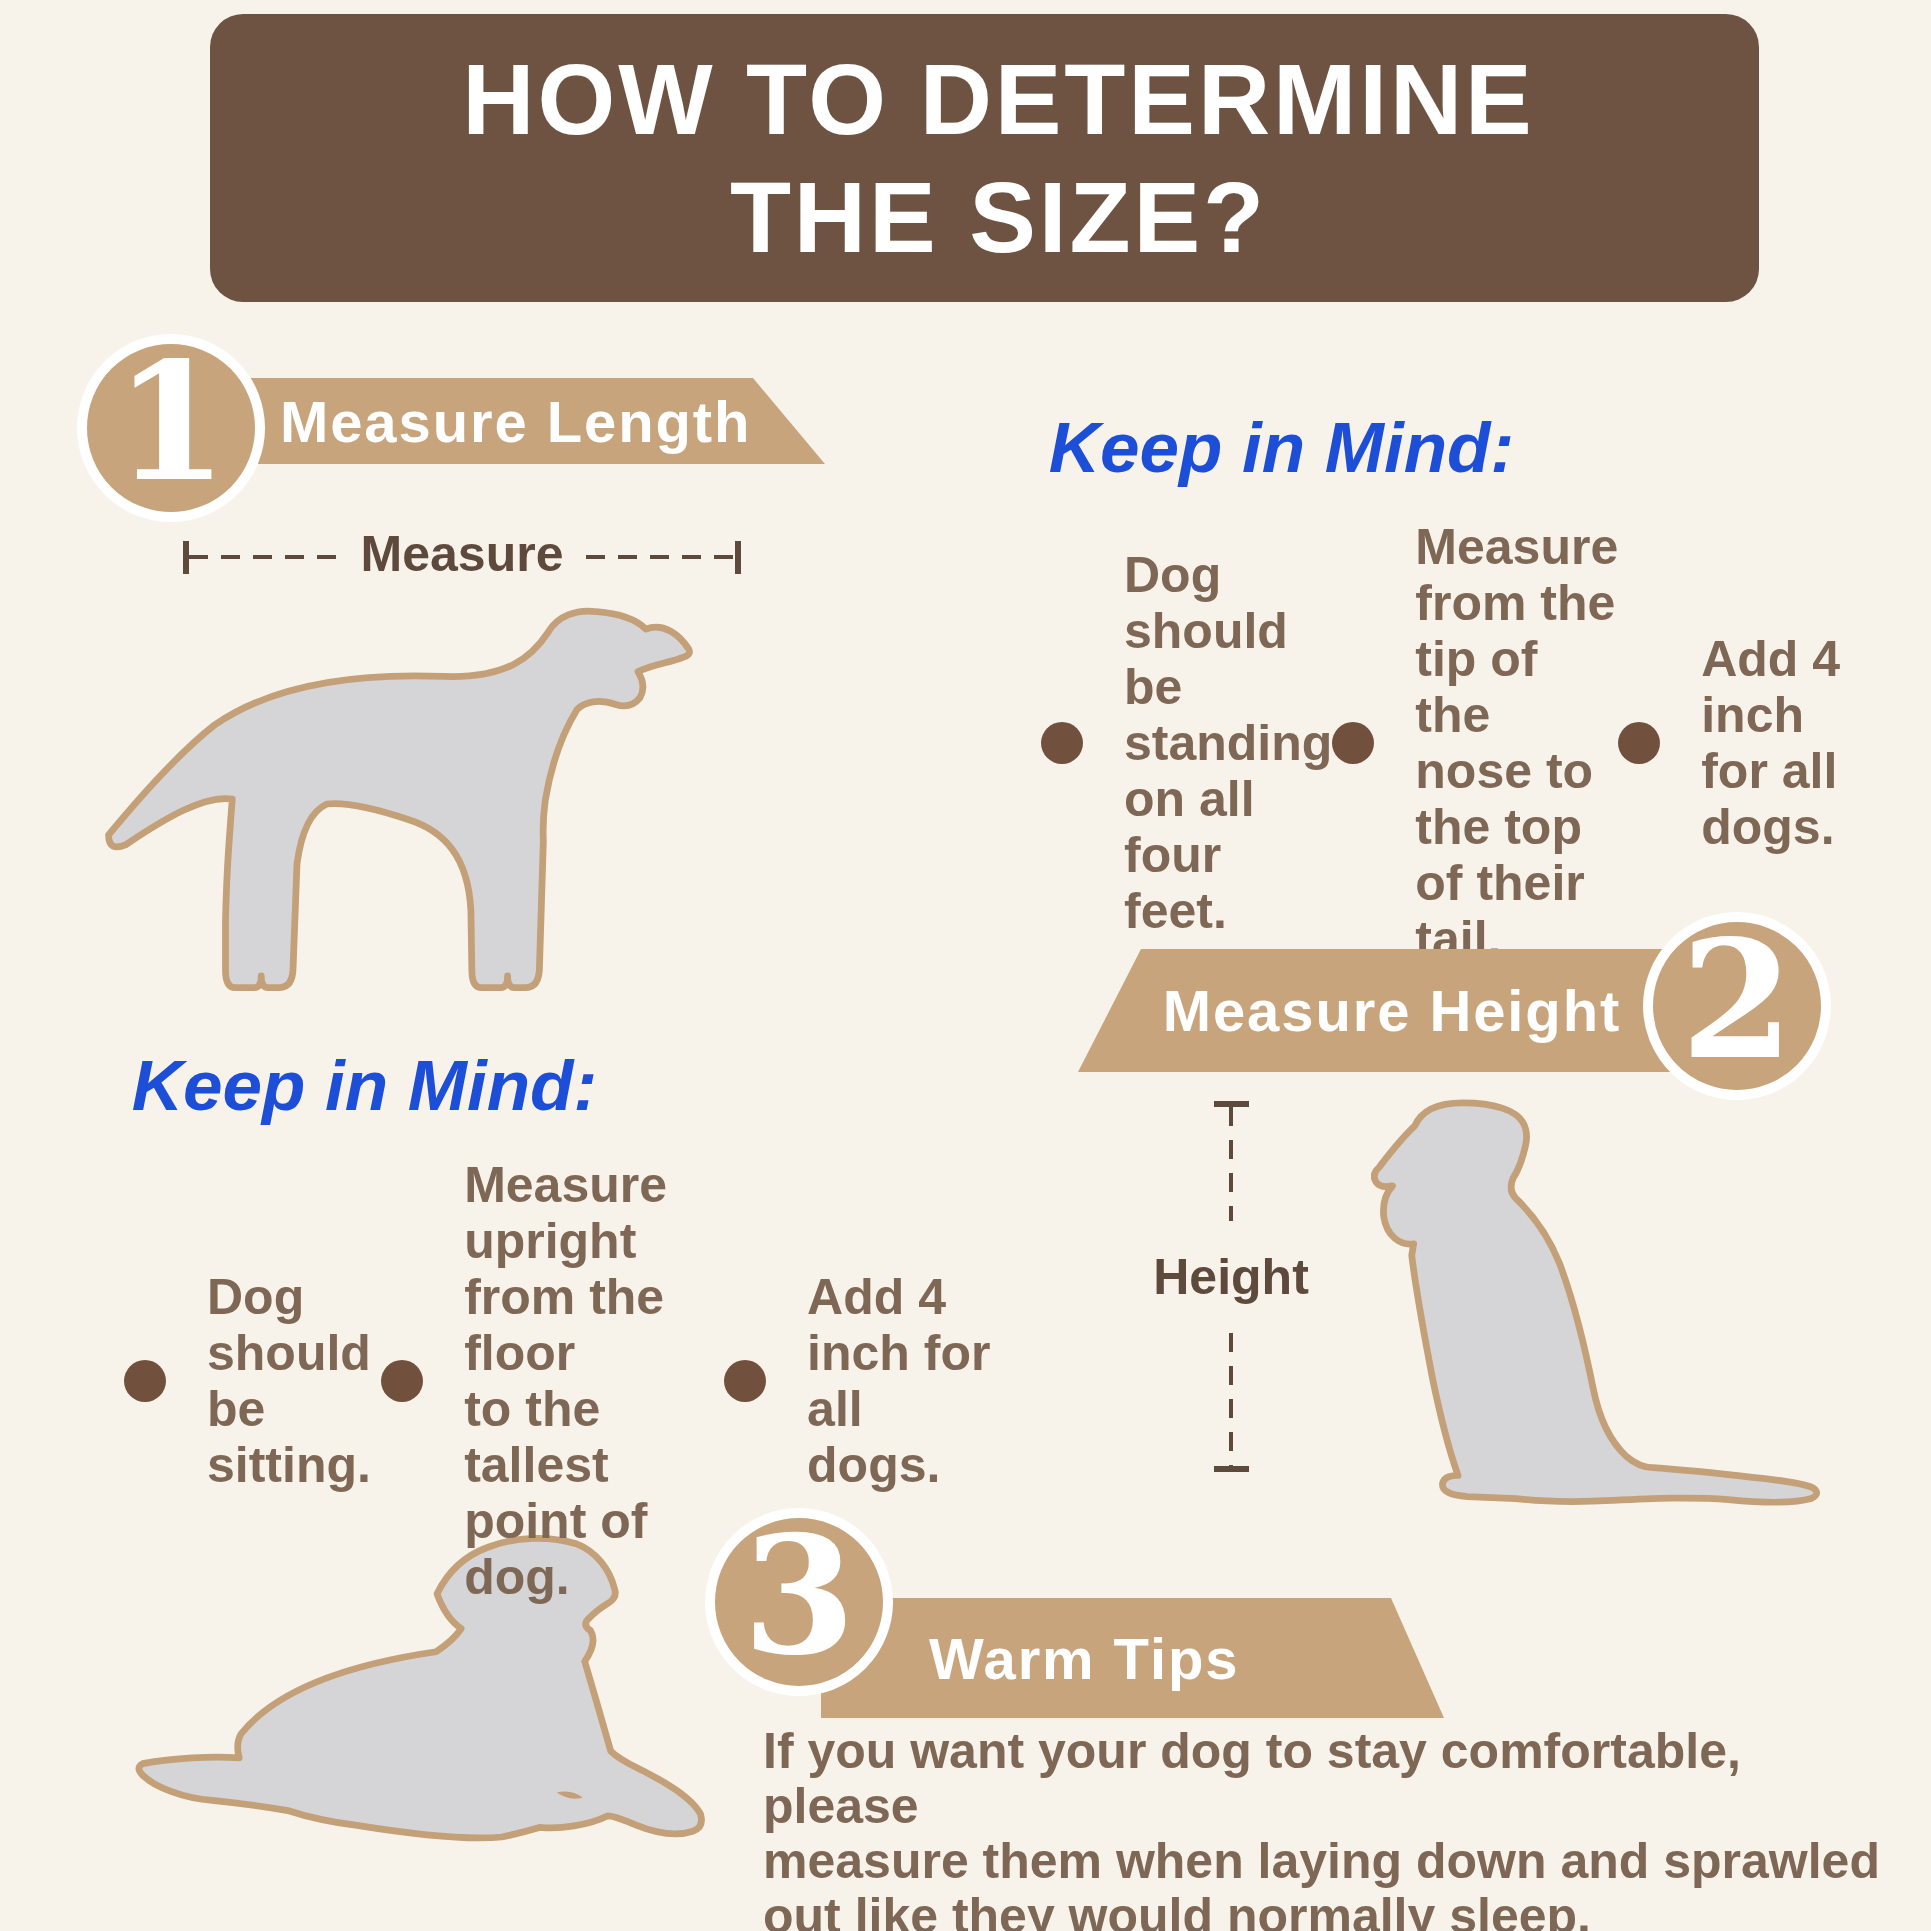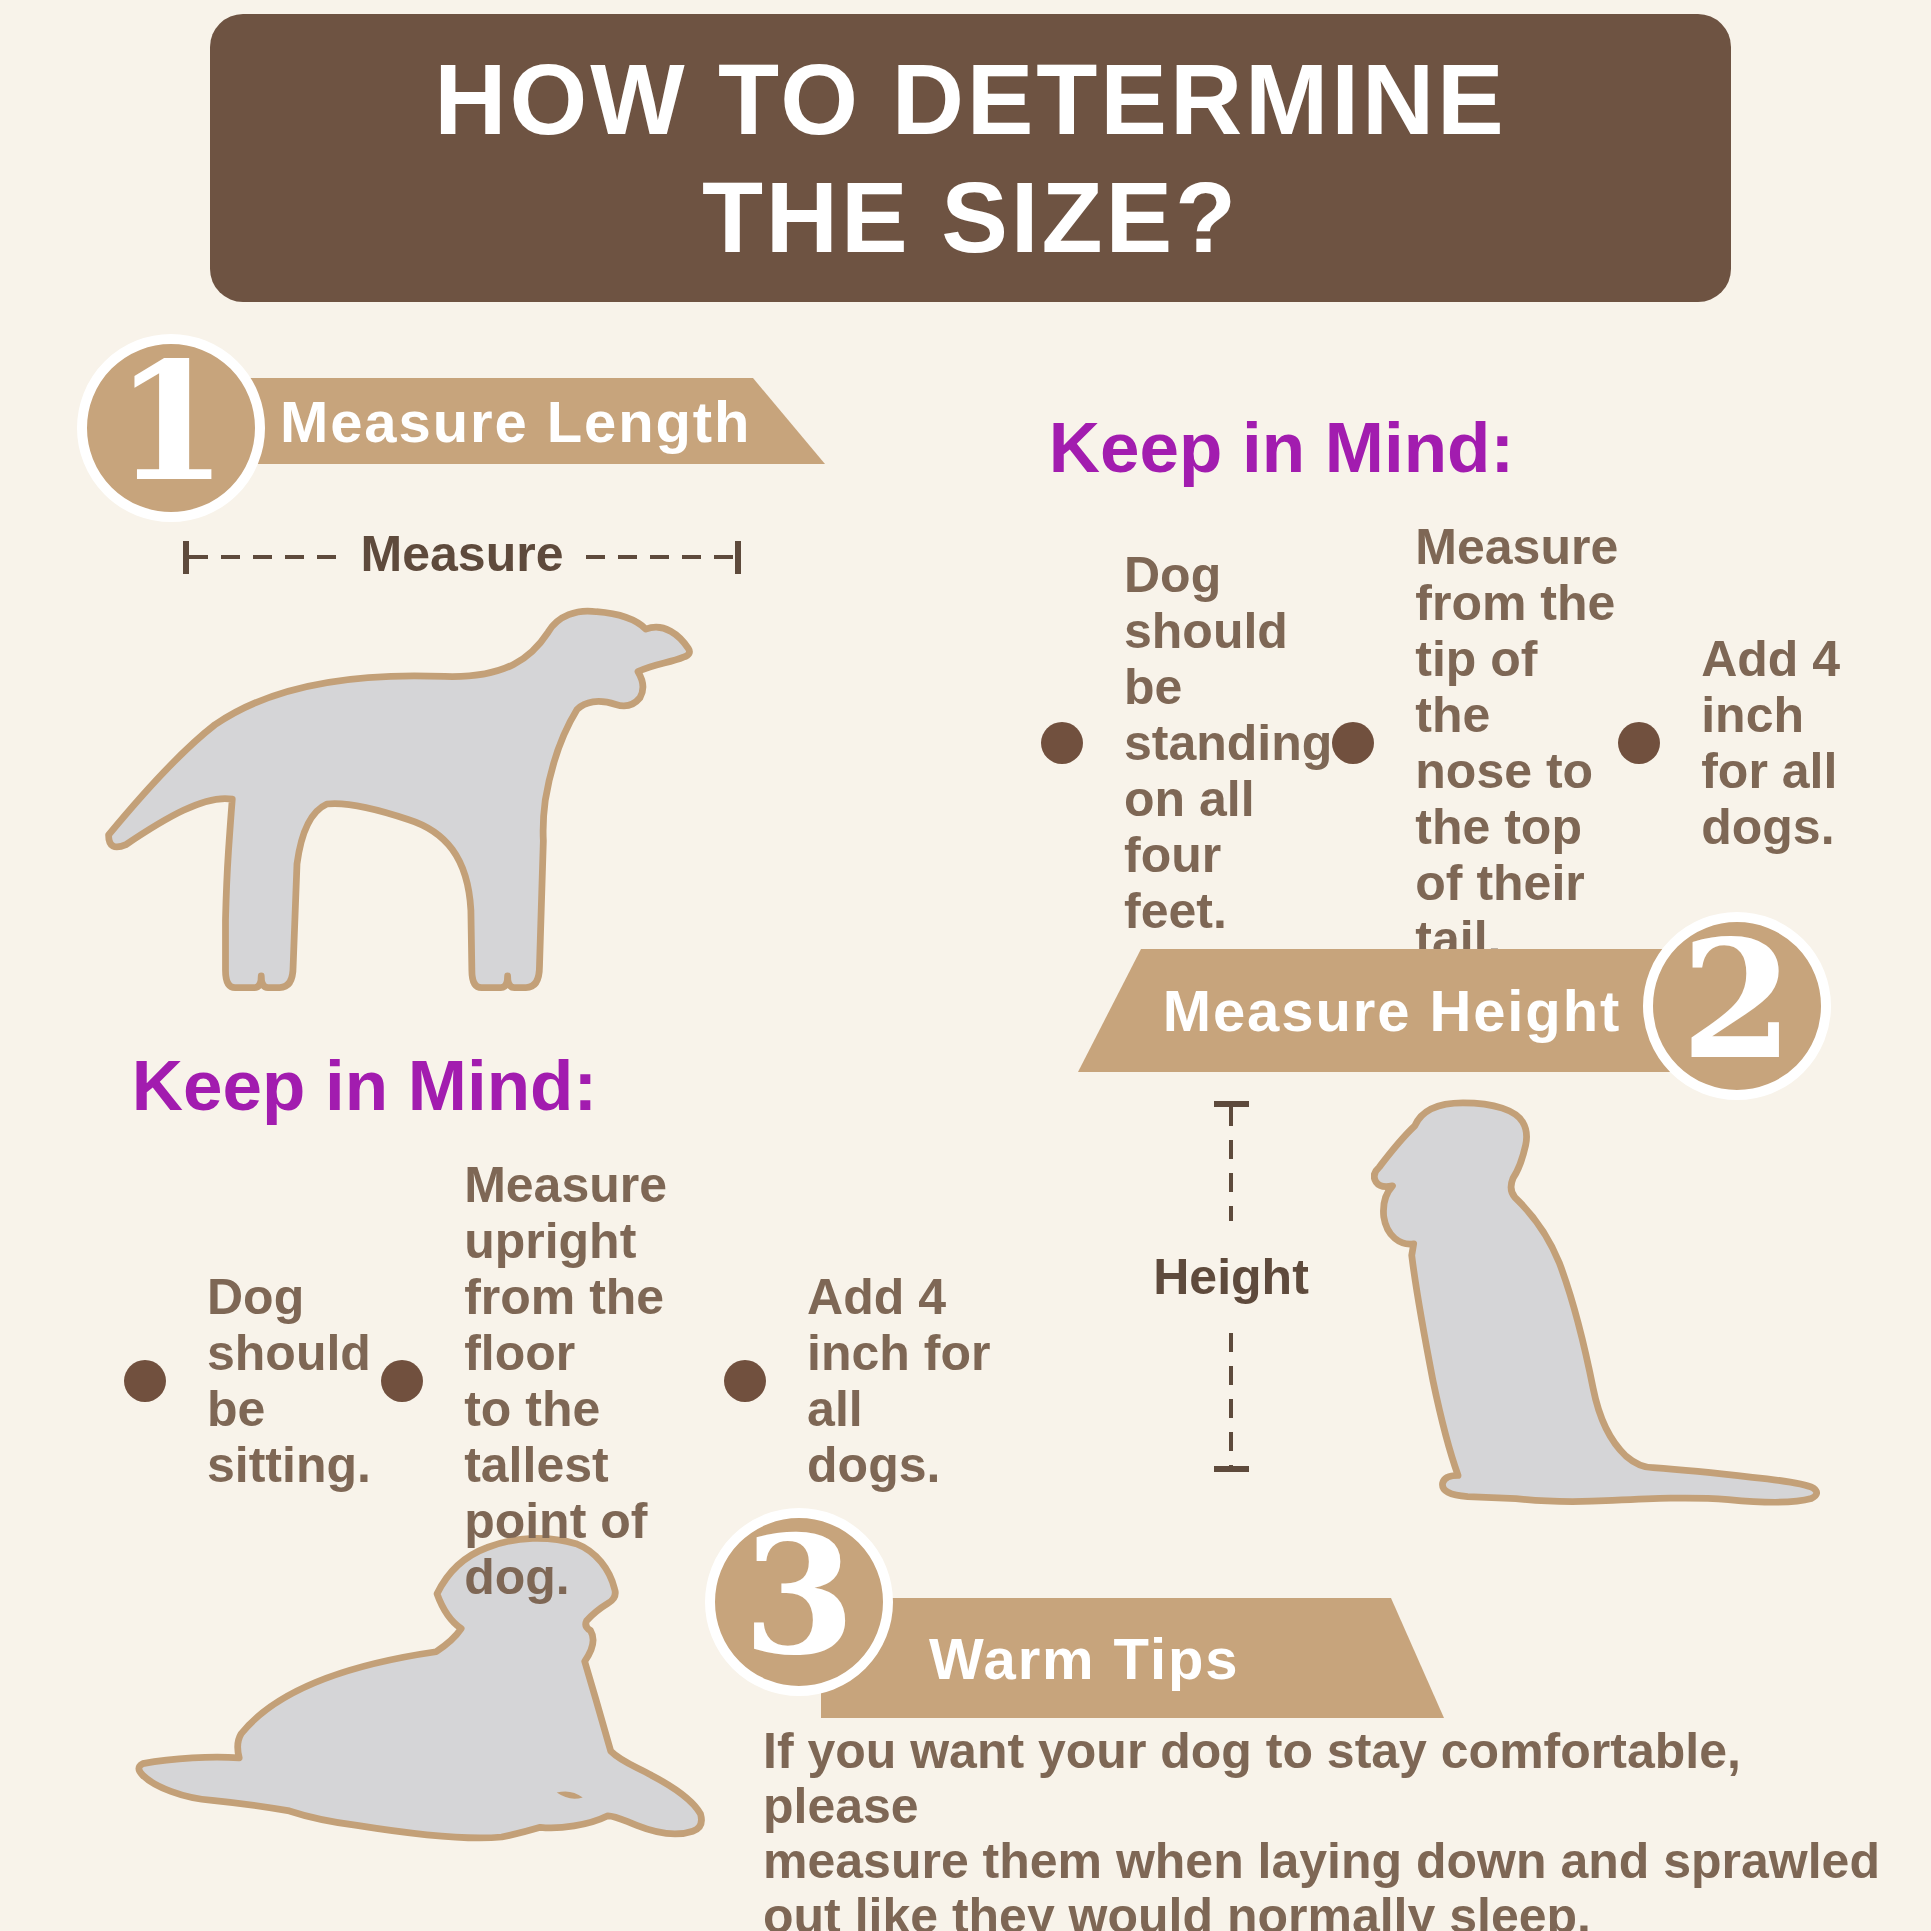--- a/index.html
+++ b/index.html
@@ -7,21 +7,21 @@
     width:1931px;height:1931px;
     font-family:"Liberation Sans","DejaVu Sans",sans-serif;
     background:#f8f3ea;
   }
   #canvas{position:relative;width:1931px;height:1931px;background:#f8f3ea;overflow:hidden;}
 
   
   .header{
     position:absolute;left:210px;top:13.5px;width:1521px;height:288px;
     background:#6e5342;border-radius:33px;
-    display:flex;flex-direction:column;align-items:center;justify-content:center;
+    display:flex;flex-direction:column;align-items:center;justify-content:center;padding-left:28px;
   }
   .header .t-line{
     color:#ffffff;font-weight:700;font-size:100px;line-height:118px;
     letter-spacing:2.9px;text-align:center;white-space:nowrap;
   }
 
   
   .badge{
     position:absolute;width:168px;height:168px;border-radius:50%;
     background:#c7a47c;border:10.6px solid #ffffff;
@@ -76,22 +76,23 @@
     background:repeating-linear-gradient(180deg,#5e4a3c 0 19.3px,transparent 19.3px 33px);}
   .dash-v.seg-a{height:114px;}
   .dash-v.seg-b{height:133px;}
   .hgt-line .measure-label{margin:27px 0;transform:none;}
 
   
   .kim{position:absolute;display:flex;flex-direction:column;z-index:2;}
   #kim-right{left:1041px;top:409px;width:811px;}
   #kim-left{left:124px;top:1047px;width:869px;}
   .kim-heading{
-    color:#a21caf;font-weight:700;font-size:71px;line-height:77px;
+    color:#1d4ed8;font-weight:700;font-size:71px;line-height:77px;
     margin:0 0 33px 7.7px;
+    font-style:italic;
   }
   .kim-list{display:flex;flex-direction:row;row-gap:37px;}
   .kim-item{display:flex;align-items:center;}
   .kim-dot{
     width:42px;height:42px;border-radius:50%;background:#71503e;
     flex:0 0 auto;margin-right:41px;align-self:center;
   }
   .kim-text{
     color:#7e6755;font-weight:700;font-size:50px;line-height:56px;
     white-space:pre-line;

